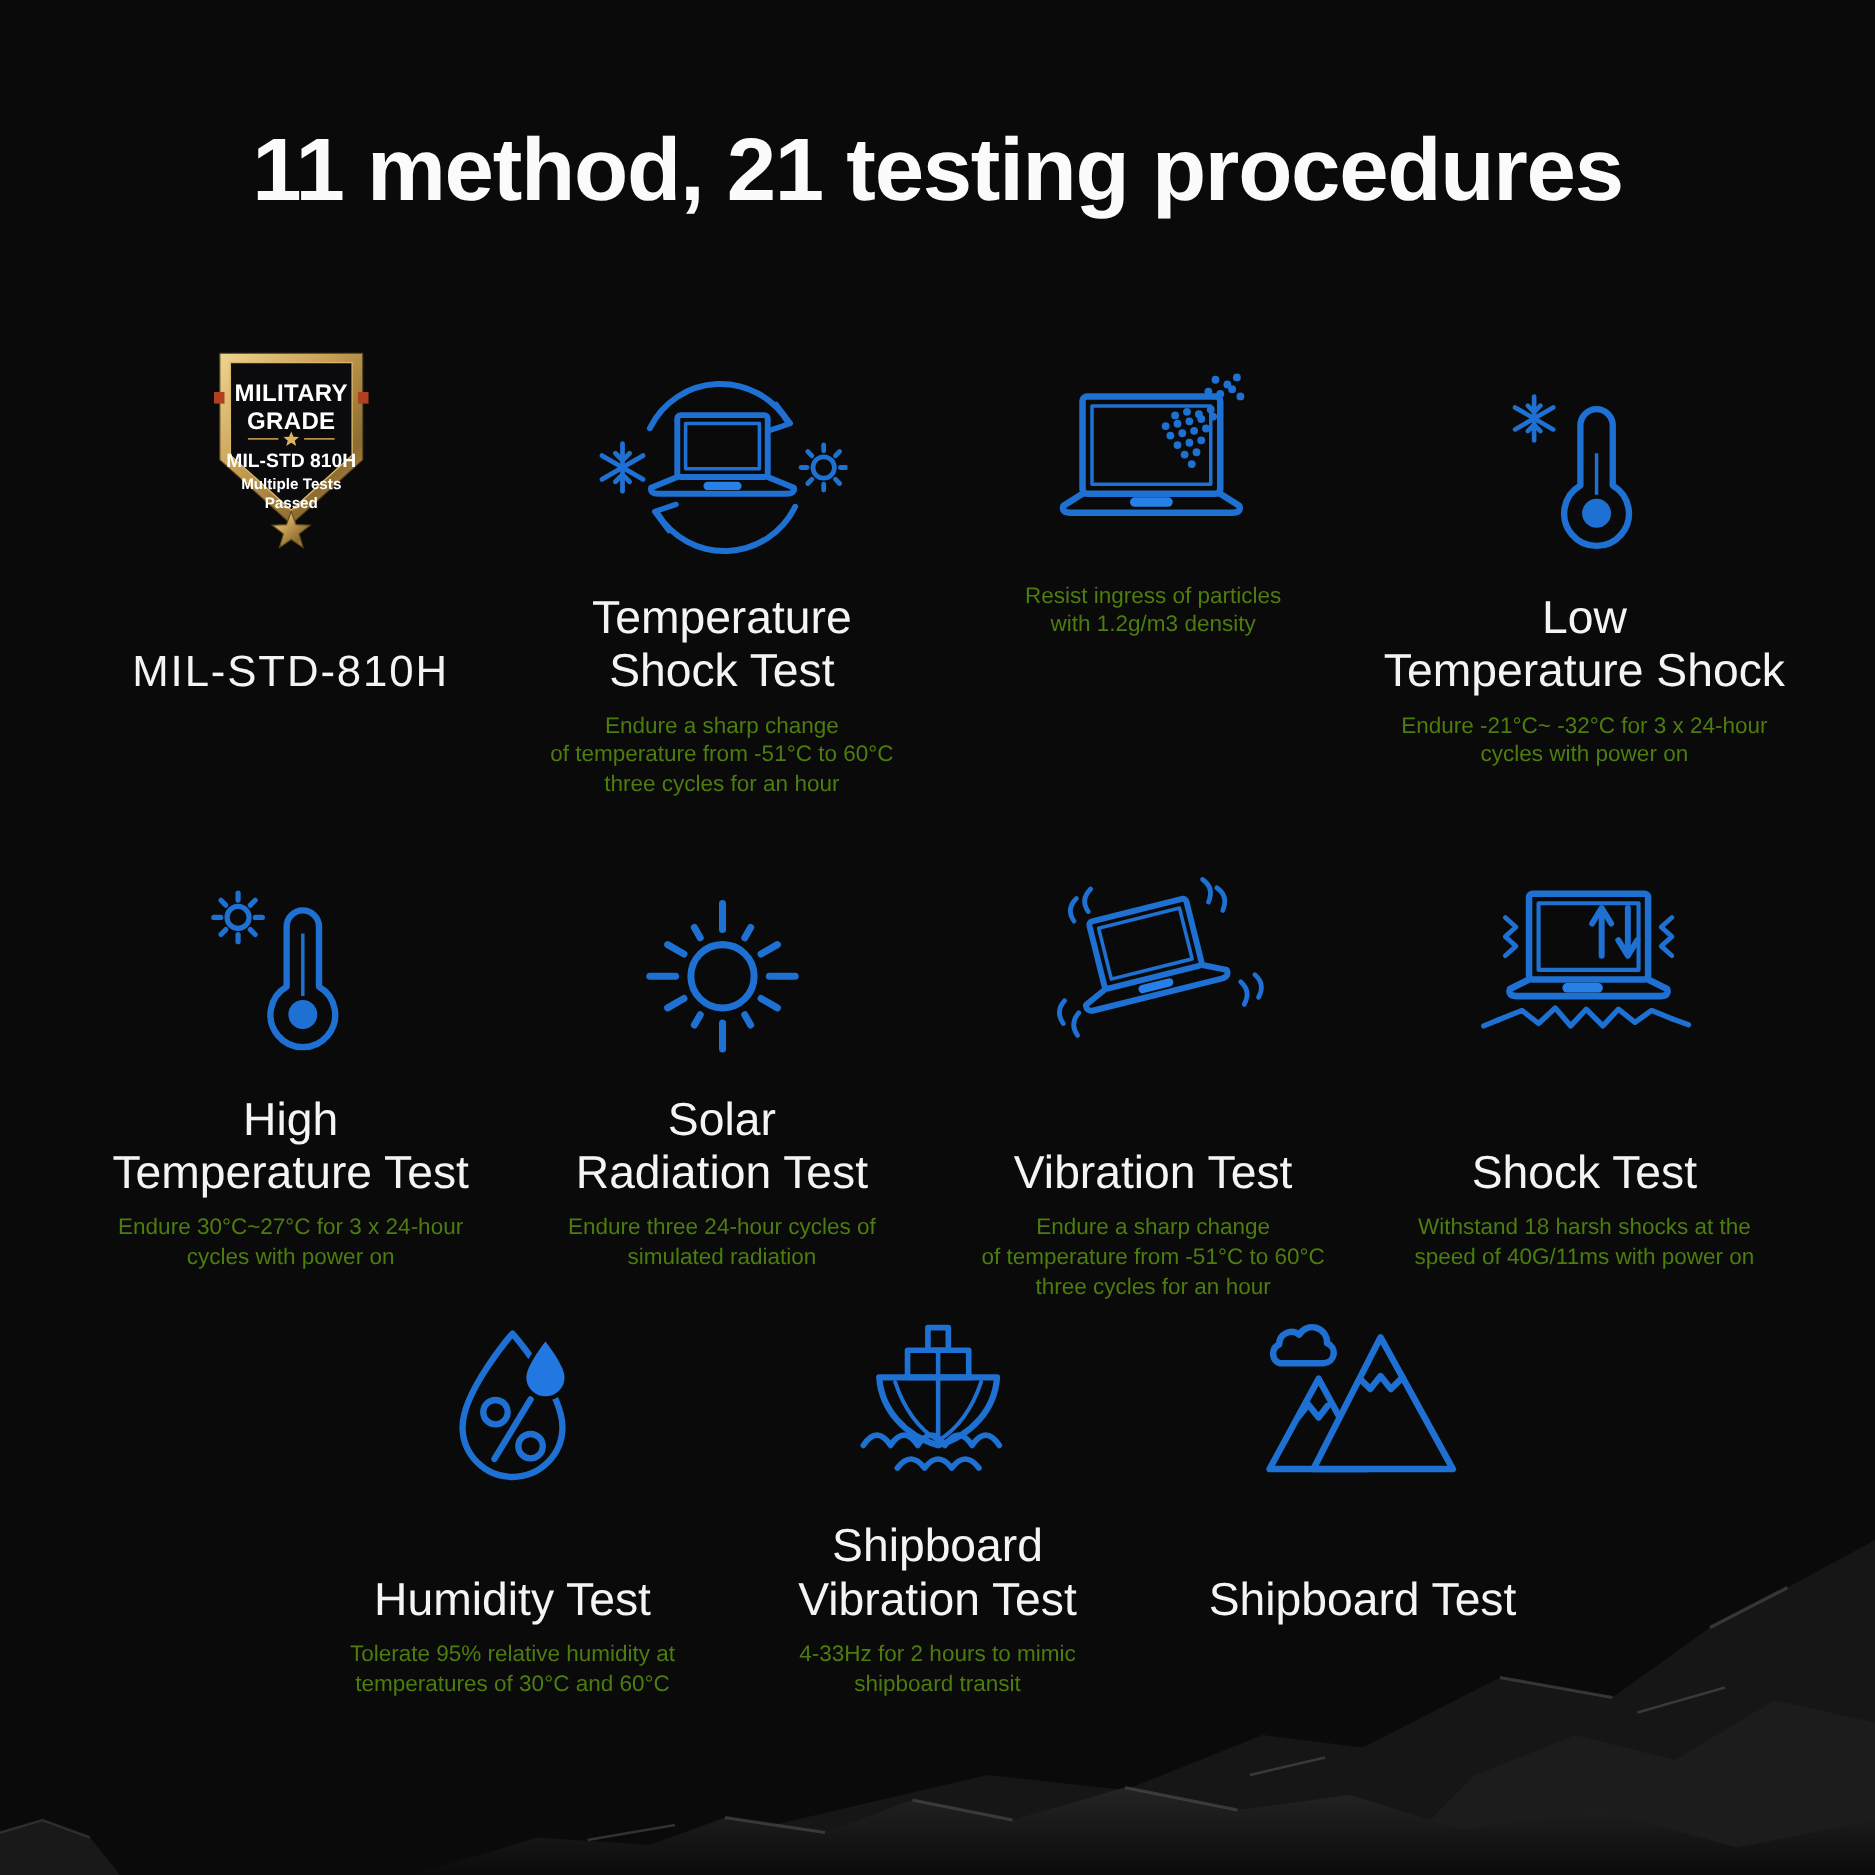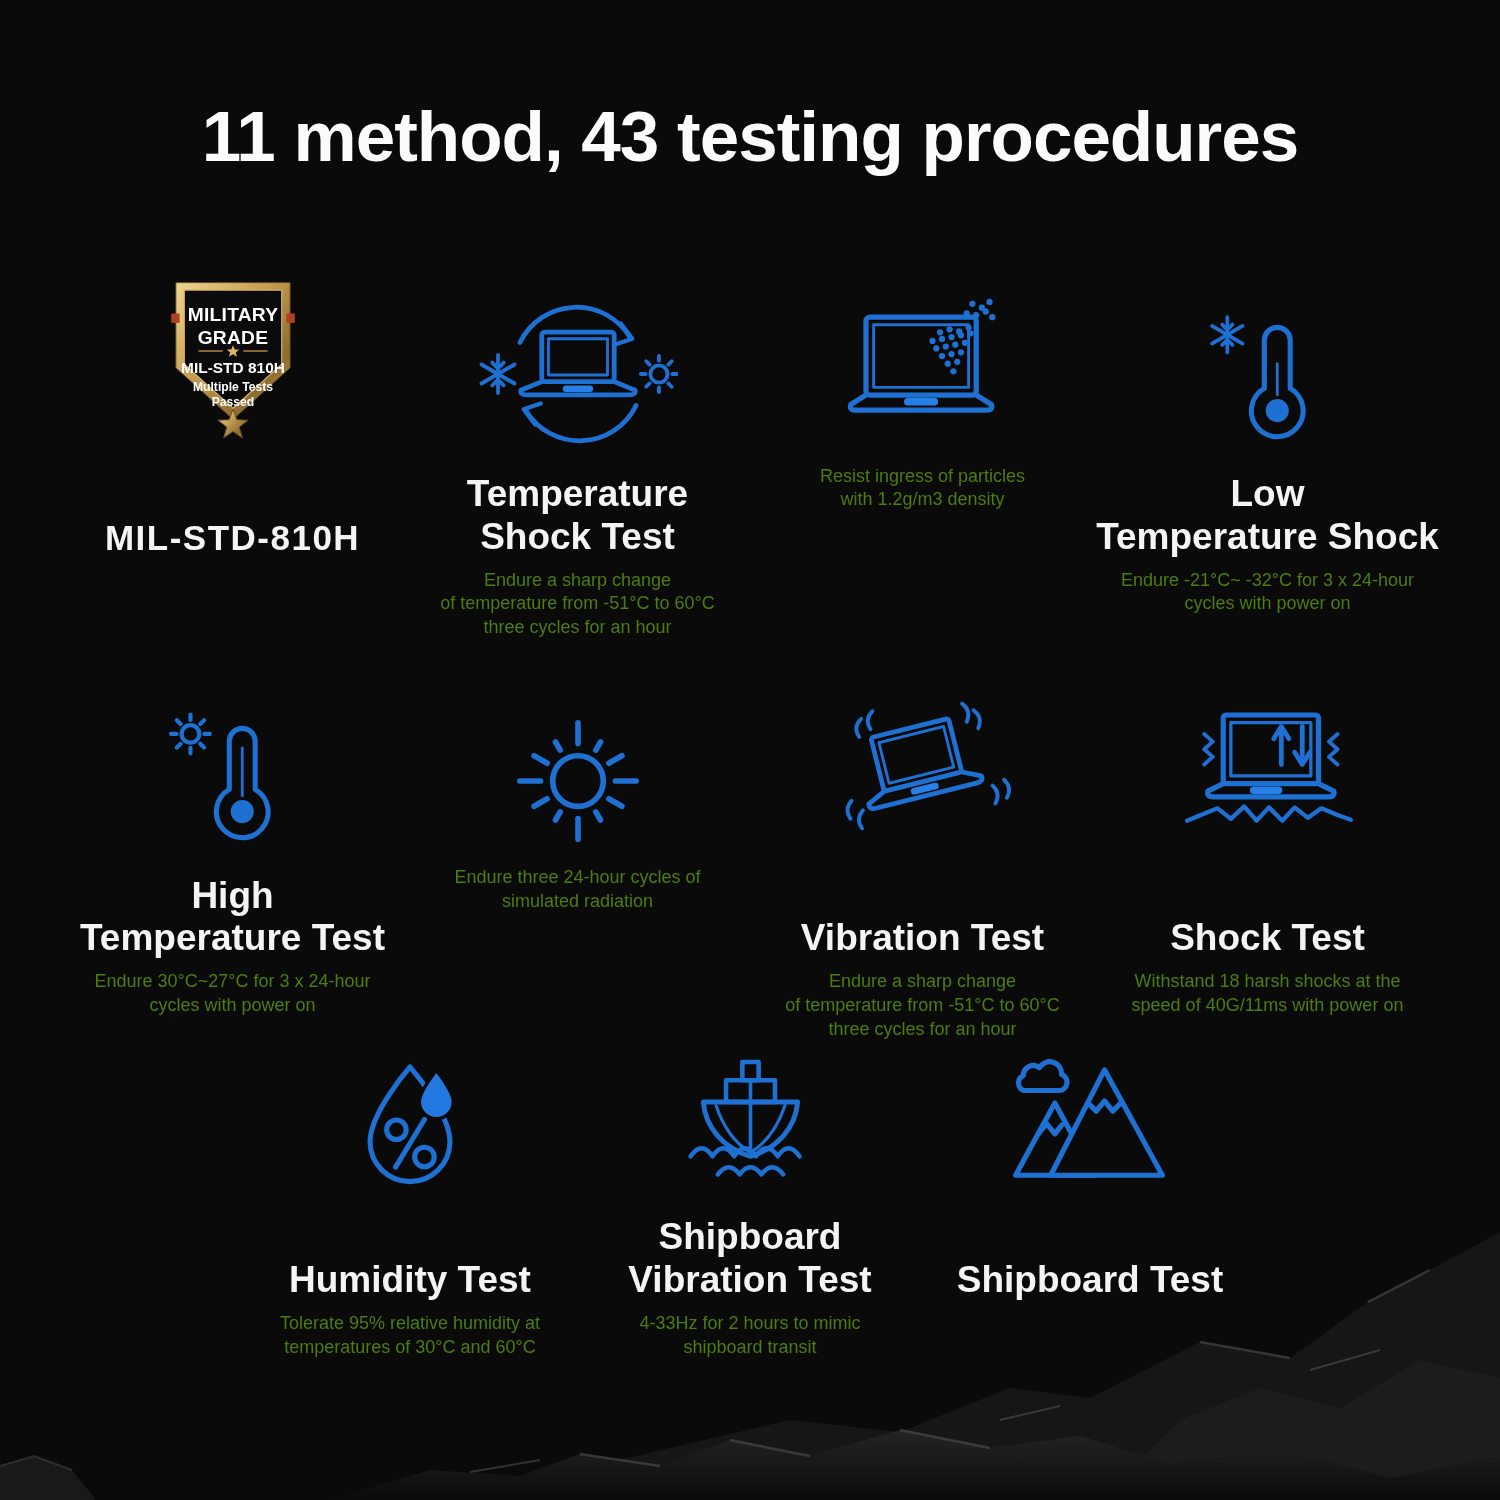--- a/index.html
+++ b/index.html
@@ -16,21 +16,21 @@
   .grid4 { display:grid; grid-template-columns:repeat(4,345px); width:1380px; margin:0 auto; }
   .grid3 { display:grid; grid-template-columns:repeat(3,340px); width:1020px; margin:0 auto; }
   .row1 { margin-top:108px; }
   .row2 { margin-top:44px; }
   .row3 { margin-top:14px; }
   .cell { text-align:center; }
   .icon-box { height:172px; display:flex; align-items:flex-end; justify-content:center; }
   .row3 .icon-box { height:142px; }
   .cell-title {
     min-height:92px; margin-top:12px; display:flex; align-items:flex-end; justify-content:center;
-    font-size:37px; line-height:1.16; white-space:pre-line; color:#f4f4f4; font-weight:700;
+    font-size:37px; line-height:1.16; white-space:pre-line; color:#f4f4f4; font-weight:400;
   }
   .badge-label-box { padding-bottom:30px; letter-spacing:1.5px; font-size:35px; }
   .cell-desc {
     margin:10px -36px 0; font-size:18px; line-height:1.33; white-space:pre-line;
     color:#4d7c0f; font-weight:400;
   }
   .badge text { fill:#ffffff; font-family:"Liberation Sans", sans-serif; font-weight:bold; }
 </style>
 </head>
 <body>
@@ -47,21 +47,21 @@
     <path d="M440,380 L640,335 L790,300 L900,312 L1010,268 L1090,278 L1200,222 L1290,238 L1368,182 L1430,150 L1500,112 L1500,380 Z" fill="#161616"></path>
     <path d="M1100,380 L1180,300 L1260,268 L1340,288 L1420,240 L1500,258 L1500,380 Z" fill="#1c1c1c"></path>
     <path d="M330,380 L430,350 L520,356 L580,334 L660,346 L730,320 L810,336 L900,310 L990,328 L1080,316 L1170,344 L1280,328 L1390,358 L1500,336 L1500,380 Z" fill="url(#rkg)"></path>
     <path d="M580,334 L660,346 M730,320 L810,336 M900,310 L990,328 M1200,222 L1290,238 M1368,182 L1430,150" stroke="#555555" stroke-width="2.5" opacity="0.55" fill="none"></path>
     <path d="M470,352 L540,340 M1000,300 L1060,286 M1310,250 L1380,230" stroke="#6e6e6e" stroke-width="2" opacity="0.4" fill="none"></path>
     <path d="M0,380 L0,346 L34,336 L72,350 L96,380 Z" fill="#191919"></path>
     <path d="M0,346 L34,336 L72,350" stroke="#4a4a4a" stroke-width="2" opacity="0.5" fill="none"></path>
   </svg>
 
   <div class="content">
-    <h1 class="page-title">11 method, 43 testing procedures</h1>
+    <h1 class="page-title">11 method, 21 testing procedures</h1>
 
     <div class="grid4 row1">
 
       <div class="cell">
         <div class="icon-box">
           <svg class="badge" width="130" height="178" viewBox="0 0 134 190">
             <defs>
               <linearGradient id="gold" x1="0" y1="0" x2="1" y2="1">
                 <stop offset="0" stop-color="#efd globalization"></stop>
                 <stop offset="0" stop-color="#efd591"></stop>
@@ -233,20 +233,22 @@
               <line x1="47.1" y1="61" x2="33.2" y2="53"></line>
               <line x1="47.1" y1="99" x2="33.2" y2="107"></line>
               <line x1="112.9" y1="99" x2="126.8" y2="107"></line>
               <line x1="99" y1="47.1" x2="104" y2="38.4"></line>
               <line x1="61" y1="47.1" x2="56" y2="38.4"></line>
               <line x1="61" y1="112.9" x2="56" y2="121.6"></line>
               <line x1="99" y1="112.9" x2="104" y2="121.6"></line>
             </g>
           </svg>
         </div>
+        <div class="cell-title">Solar
+Radiation Test</div>
         <div class="cell-desc">Endure three 24-hour cycles of
 simulated radiation</div>
       </div>
 
       <div class="cell">
         <div class="icon-box">
           <svg width="200" height="162" viewBox="0 0 210 170">
             <g transform="rotate(-14 105 92)">
               <g fill="none" stroke="#1E70D2" stroke-width="5" stroke-linecap="round" stroke-linejoin="round">
                 <rect x="63" y="34" width="84" height="58" rx="3"></rect>

